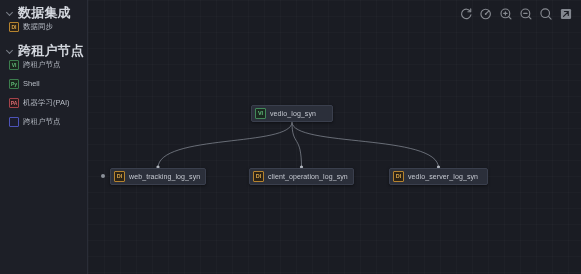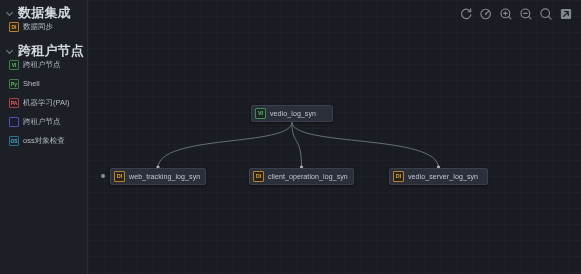--- a/index.html
+++ b/index.html
@@ -209,24 +209,20 @@
         <span>Shell</span>
       </div>
       <div class="nav-item">
         <span class="nav-icon ic-pai">PA</span>
         <span>机器学习(PAI)</span>
       </div>
       <div class="nav-item">
         <span class="nav-icon ic-cross"></span>
         <span>跨租户节点</span>
       </div>
-      <div class="nav-item">
-        <span class="nav-icon ic-oss">OS</span>
-        <span>oss对象检查</span>
-      </div>
     </div>
 
   <div id="canvas">
     <div id="canvas-grid"></div>
 
     <svg id="edges" width="493" height="274" viewBox="0 0 493 274">
         <path d="M204 122 C204 147.3 70 133.5 70 168" stroke="#8e949e" stroke-width="0.9" fill="none" opacity="0.75"></path>
         <circle cx="70" cy="167" r="1.6" fill="#b9bec6"></circle>
         <path d="M204 122 C204 147.3 213.5 133.5 213.5 168" stroke="#8e949e" stroke-width="0.9" fill="none" opacity="0.75"></path>
         <circle cx="213.5" cy="167" r="1.6" fill="#b9bec6"></circle>

